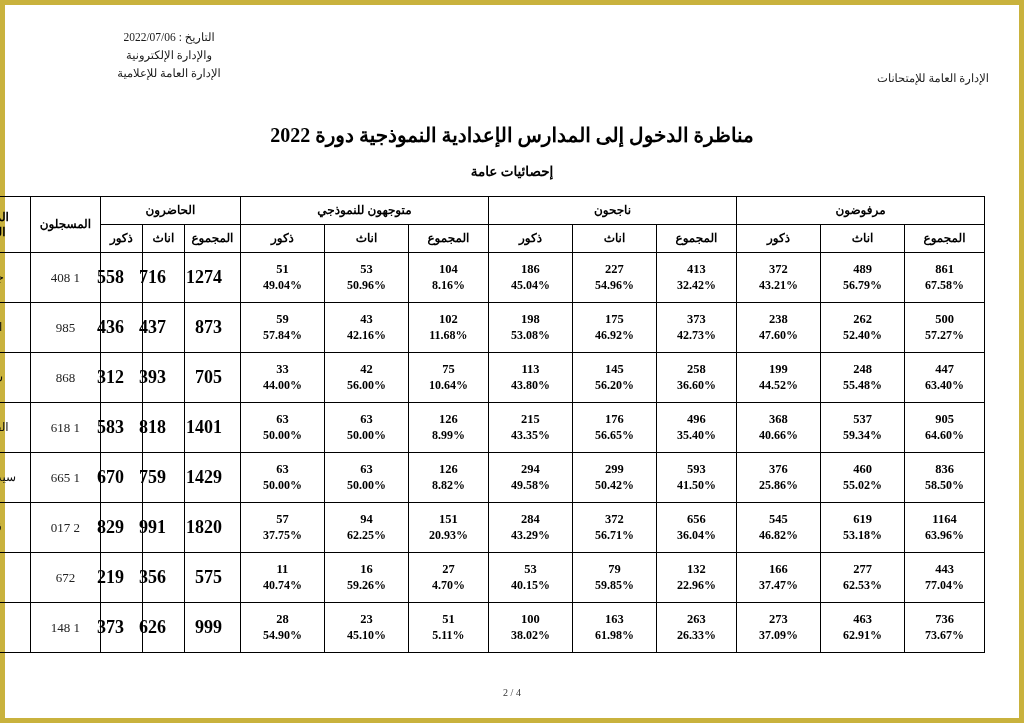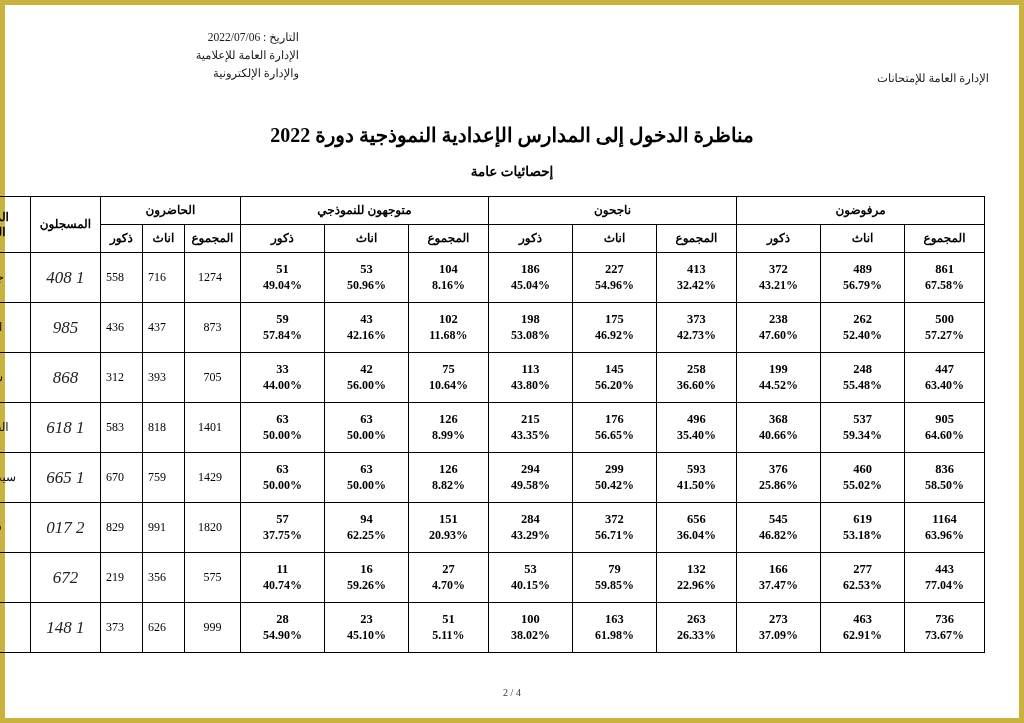--- a/index.html
+++ b/index.html
@@ -31,21 +31,21 @@
   
   .header {
     position: relative;
     height: 110px;
   }
   .hdr-left {
     position: absolute;
     left: 28px;
     top: 18px;
     width: 260px;
-    text-align: right;
+    text-align: center;
     direction: rtl;
     font-size: 11.5px;
     line-height: 1.55;
     color: #1a1a1a;
   }
   .hdr-left .date-line { letter-spacing: .2px; }
   .hdr-right {
     position: absolute;
     right: 24px;
     top: 60px;
@@ -171,30 +171,29 @@
     line-height: 1.18;
     height: 40px;
   }
   td.cell .pct {
     display: block;
     font-size: 12px;
     font-weight: bold;
     margin-top: 1px;
   }
   td.plain {
-    font-size: 12px;
-    font-weight: normal;
+    font-size: 18px;
+    font-weight: bold;
     padding: 4px 18px;
   }
   td.reg {
-    font-size: 17px;
+    font-size: 13px;
     font-weight: normal;
     color: #222;
     padding: 4px 11px;
-    font-style: italic;
   }
   td.region {
     font-size: 12px;
     font-weight: normal;
     text-align: right;
     padding: 4px 7px;
     color: #111;
   }
 
   
@@ -222,22 +221,22 @@
 
 <div class="page">
   <div class="inner">
 
     <div class="header">
       <div class="hdr-left">
         <div class="date-line">
           <span>التاريخ :</span>
           <span>2022/07/06</span>
         </div>
+        <div>والإدارة الإلكترونية</div>
         <div>الإدارة العامة للإعلامية</div>
-        <div>والإدارة الإلكترونية</div>
       </div>
 
 
       <div class="hdr-right">الإدارة العامة للإمتحانات</div>
     </div>
 
     <div class="titles">
       <div class="title-main">مناظرة الدخول إلى المدارس الإعدادية النموذجية  دورة  2022</div>
       <div class="title-sub">إحصائيات عامة</div>
     </div>

